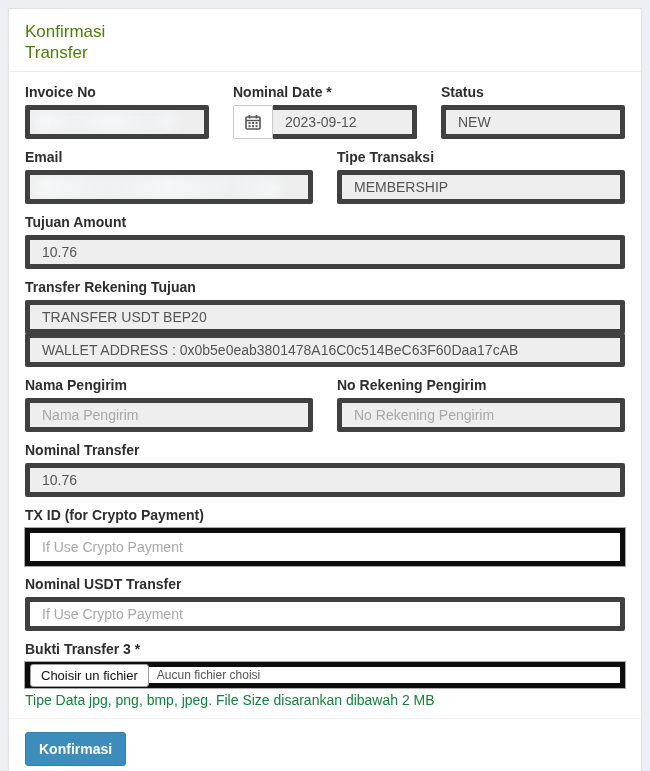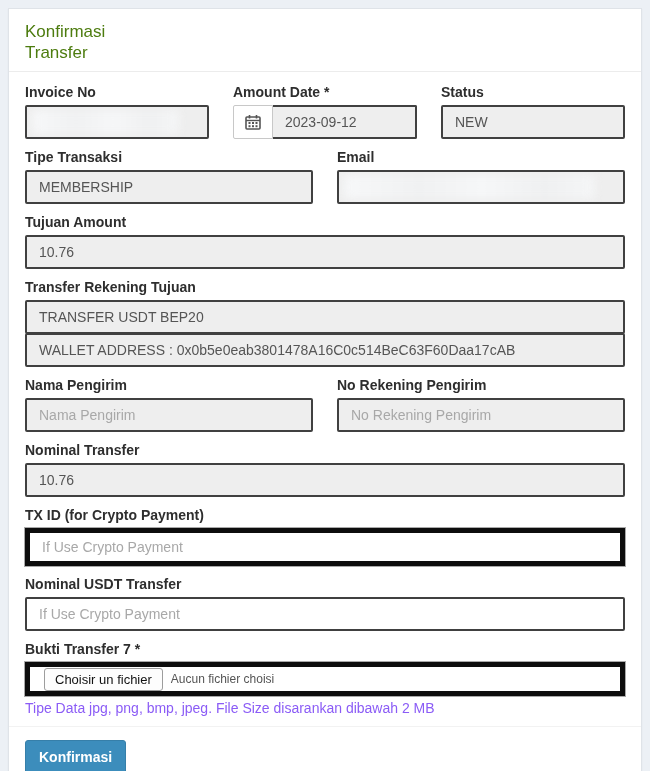--- a/index.html
+++ b/index.html
@@ -38,21 +38,21 @@
     display: block;
     font-size: 14px;
     line-height: 16px;
     font-weight: 700;
     color: #2e2e2e;
     margin-bottom: 5px;
   }
   .control {
     width: 100%;
     height: 34px;
-    border: 2px solid #404040;
+    border: 5px solid #404040;
     border-radius: 2px;
     background: #fff;
     font-size: 14px;
     color: #555;
     padding: 0 12px;
     display: flex;
     align-items: center;
     font-family: "Liberation Sans", "DejaVu Sans", sans-serif;
   }
   .control.readonly { background: #eeeeee; }
@@ -86,36 +86,36 @@
   .hl {
     border: 5px solid #0d0d0d;
     outline: 1px solid #a9a9a9;
     background: #fff;
   }
   .hl > input.control { border: none; height: 28px; line-height: 28px; }
   
   .file-row {
     display: flex;
     align-items: center;
-    height: 24px;
-    padding-left: 14px;
+    height: 16px;
+    padding-left: 0;
     background: #fff;
   }
   .file-btn {
     font-family: "Liberation Sans", "DejaVu Sans", sans-serif;
     font-size: 13px;
     color: #111;
     background: #fdfdfd;
     border: 1px solid #9d9d9d;
     border-radius: 3px;
     padding: 3px 10px;
     cursor: pointer;
   }
   .file-status { font-size: 12px; color: #555; margin-left: 8px; }
-  .help-text { font-size: 14px; color: #8b5cf6; margin: 2px 0 6px; }
+  .help-text { font-size: 14px; color: #15803d; margin: 2px 0 6px; }
   .card-footer {
     margin-top: auto;
     border-top: 1px solid #f2f2f2;
     padding: 13px 16px 14px;
   }
   .btn-primary {
     font-family: "Liberation Sans", "DejaVu Sans", sans-serif;
     background: #3c8dbc;
     border: 1px solid #367fa9;
     color: #fff;
@@ -137,21 +137,21 @@
   </div>
 
   <div class="card-body">
 
     <div class="row">
       <div class="col form-group">
         <span class="label">Invoice No</span>
         <div class="control readonly redacted"></div>
       </div>
       <div class="col form-group">
-        <span class="label">Amount Date *</span>
+        <span class="label">Nominal Date *</span>
         <div class="input-group">
           <span class="addon">
             <svg class="cal-icon" width="16" height="16" viewBox="0 0 16 16">
               <rect x="1" y="3" width="14" height="12" rx="1" fill="none" stroke="#555" stroke-width="1.6"></rect>
               <line x1="4.5" y1="1" x2="4.5" y2="4.5" stroke="#555" stroke-width="1.6"></line>
               <line x1="11.5" y1="1" x2="11.5" y2="4.5" stroke="#555" stroke-width="1.6"></line>
               <line x1="1" y1="6.5" x2="15" y2="6.5" stroke="#555" stroke-width="1.4"></line>
               <g fill="#555">
                 <rect x="3.5" y="8" width="2" height="2"></rect>
                   <rect x="7" y="8" width="2" height="2"></rect>
@@ -166,26 +166,26 @@
         </div>
       </div>
       <div class="col form-group">
         <span class="label">Status</span>
         <div class="control readonly">NEW</div>
       </div>
     </div>
 
     <div class="row">
       <div class="col form-group">
+        <span class="label">Email</span>
+        <div class="control readonly redacted"></div>
+      </div>
+      <div class="col form-group">
         <span class="label">Tipe Transaksi</span>
         <div class="control readonly">MEMBERSHIP</div>
-      </div>
-      <div class="col form-group">
-        <span class="label">Email</span>
-        <div class="control readonly redacted"></div>
       </div>
     </div>
 
     <div class="row">
       <div class="col form-group">
         <span class="label">Tujuan Amount</span>
         <div class="control readonly">10.76</div>
       </div>
     </div>
 
@@ -217,21 +217,21 @@
         <input class="control" type="text" placeholder="If Use Crypto Payment" style="">
       </div>
     </div>
 
     <div class="form-group">
       <span class="label">Nominal USDT Transfer</span>
       <input class="control" type="text" placeholder="If Use Crypto Payment" style="">
     </div>
 
     <div class="form-group" style="margin-bottom:4px;">
-      <span class="label">Bukti Transfer 7 *</span>
+      <span class="label">Bukti Transfer 3 *</span>
       <div class="hl">
         <div class="file-row">
           <button class="file-btn" type="button">Choisir un fichier</button>
           <span class="file-status">Aucun fichier choisi</span>
         </div>
       </div>
     </div>
     <div class="help-text">Tipe Data jpg, png, bmp, jpeg. File Size disarankan dibawah 2 MB</div>
 
   </div>

